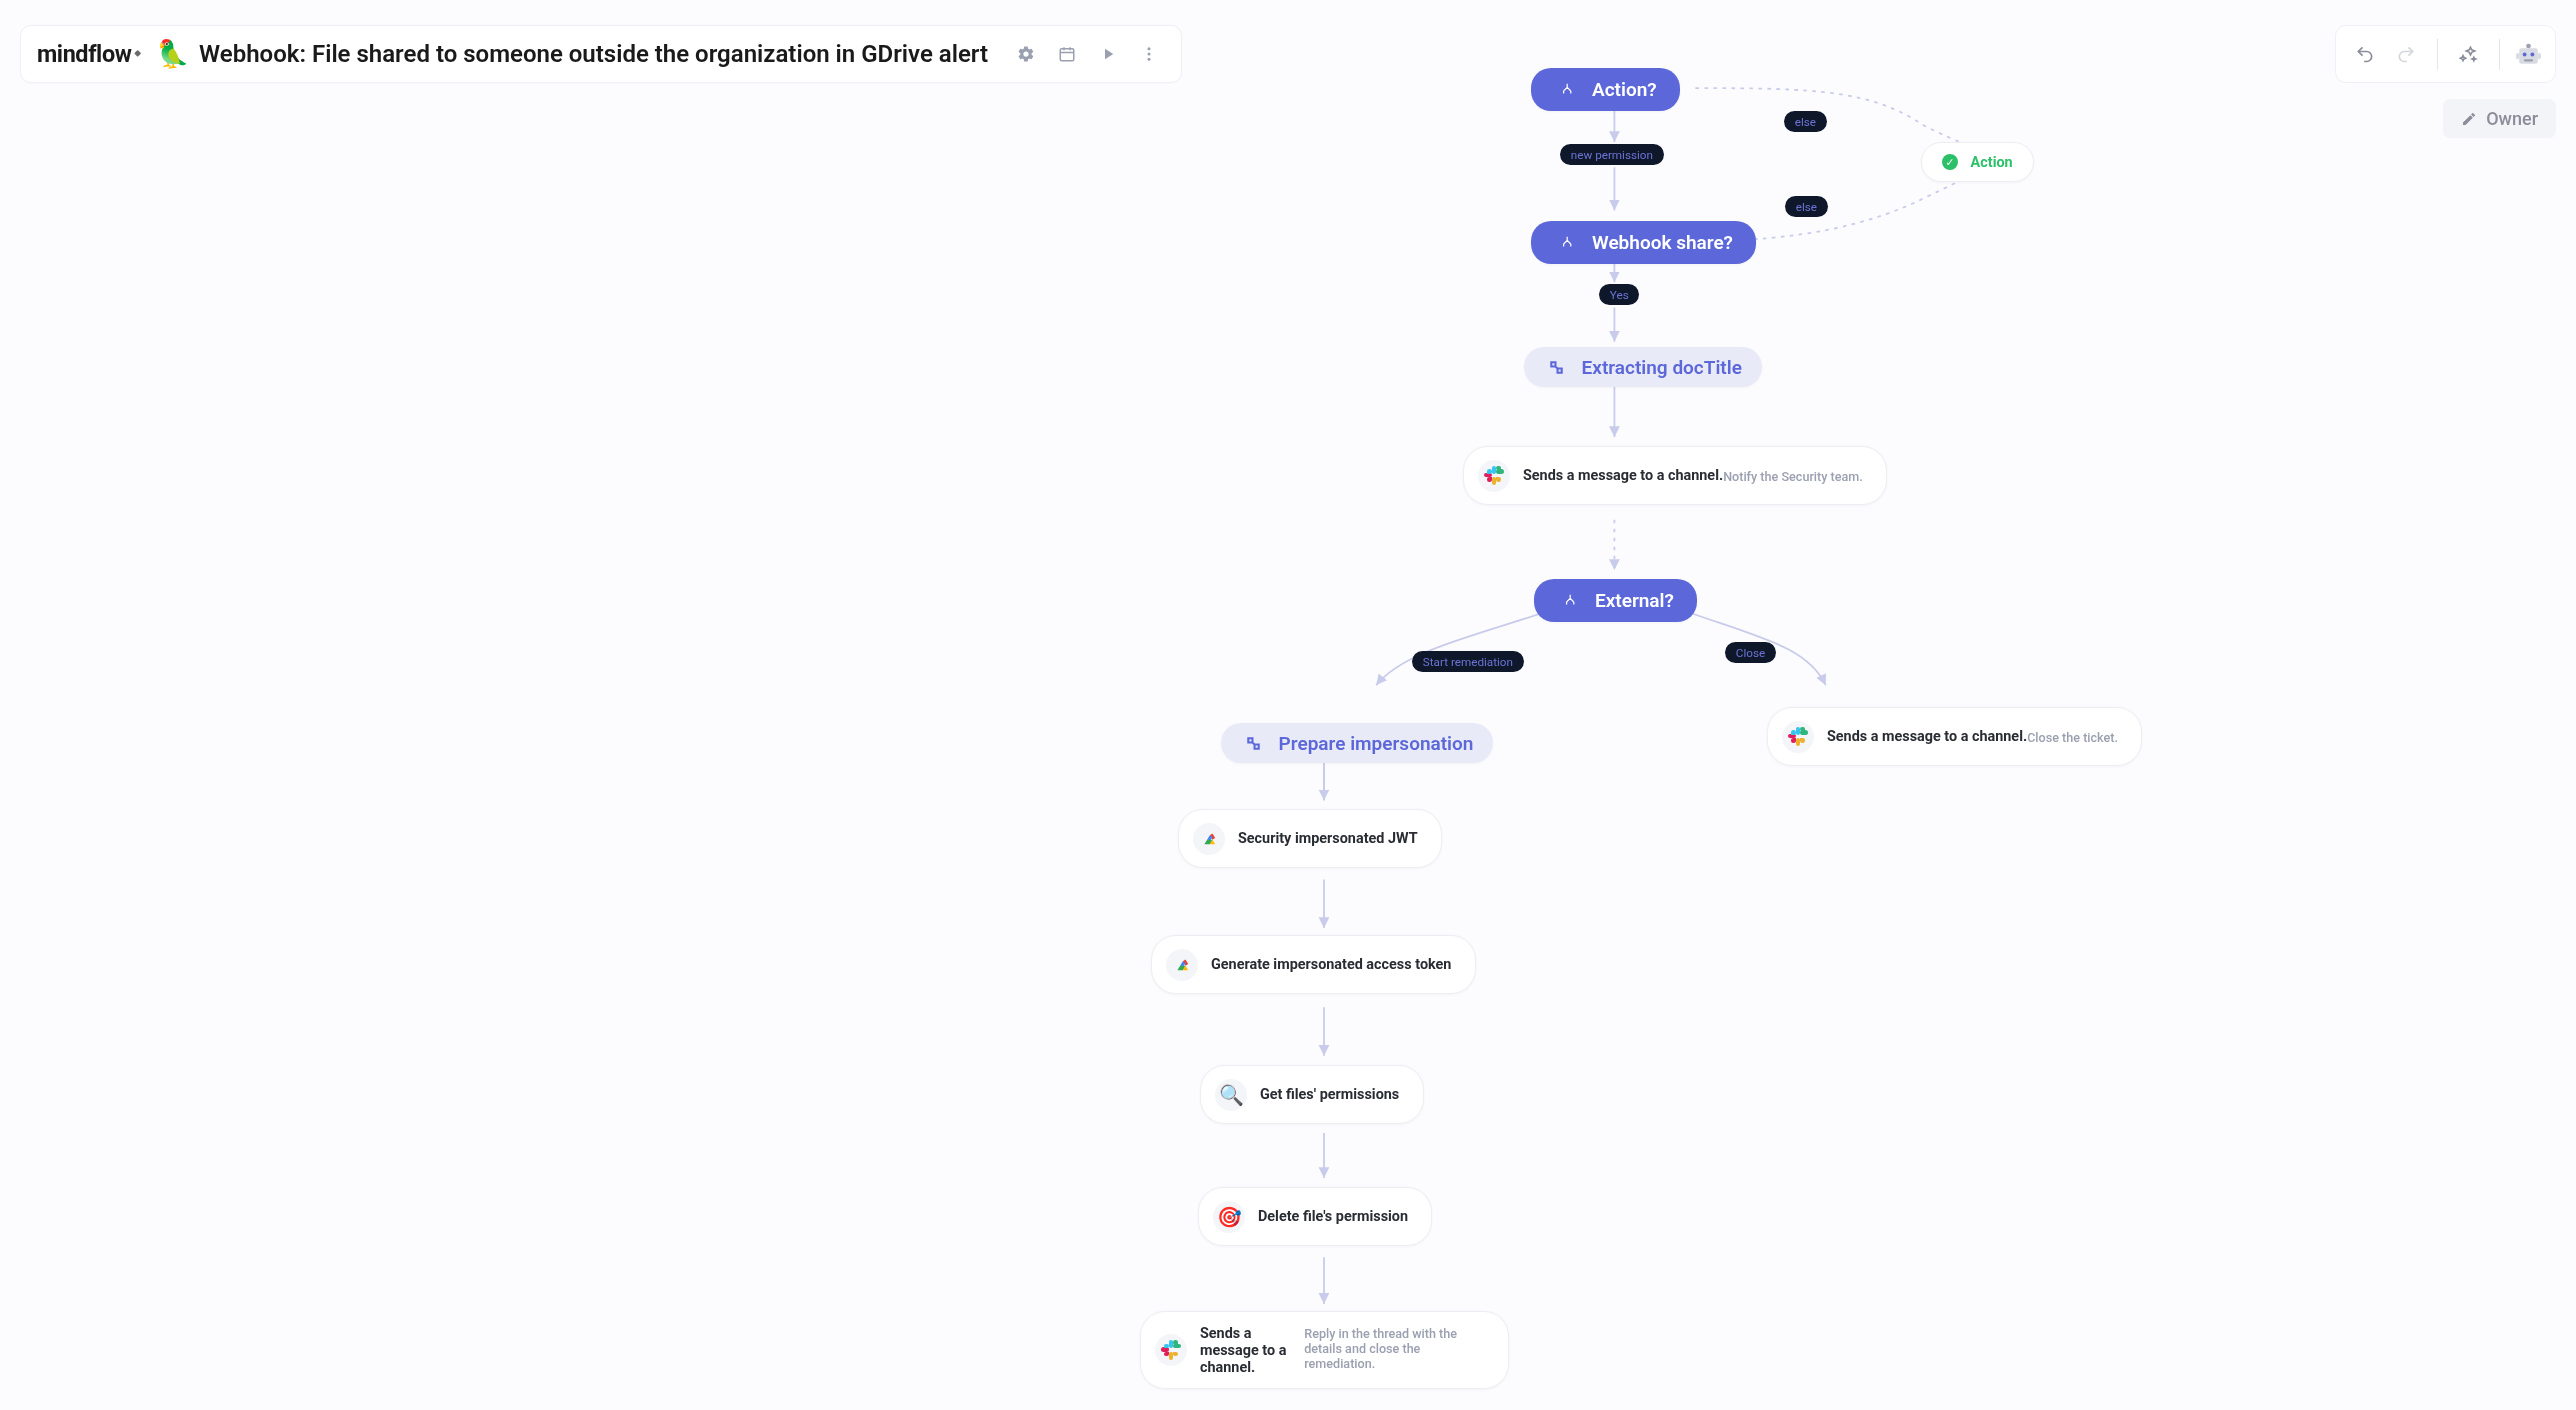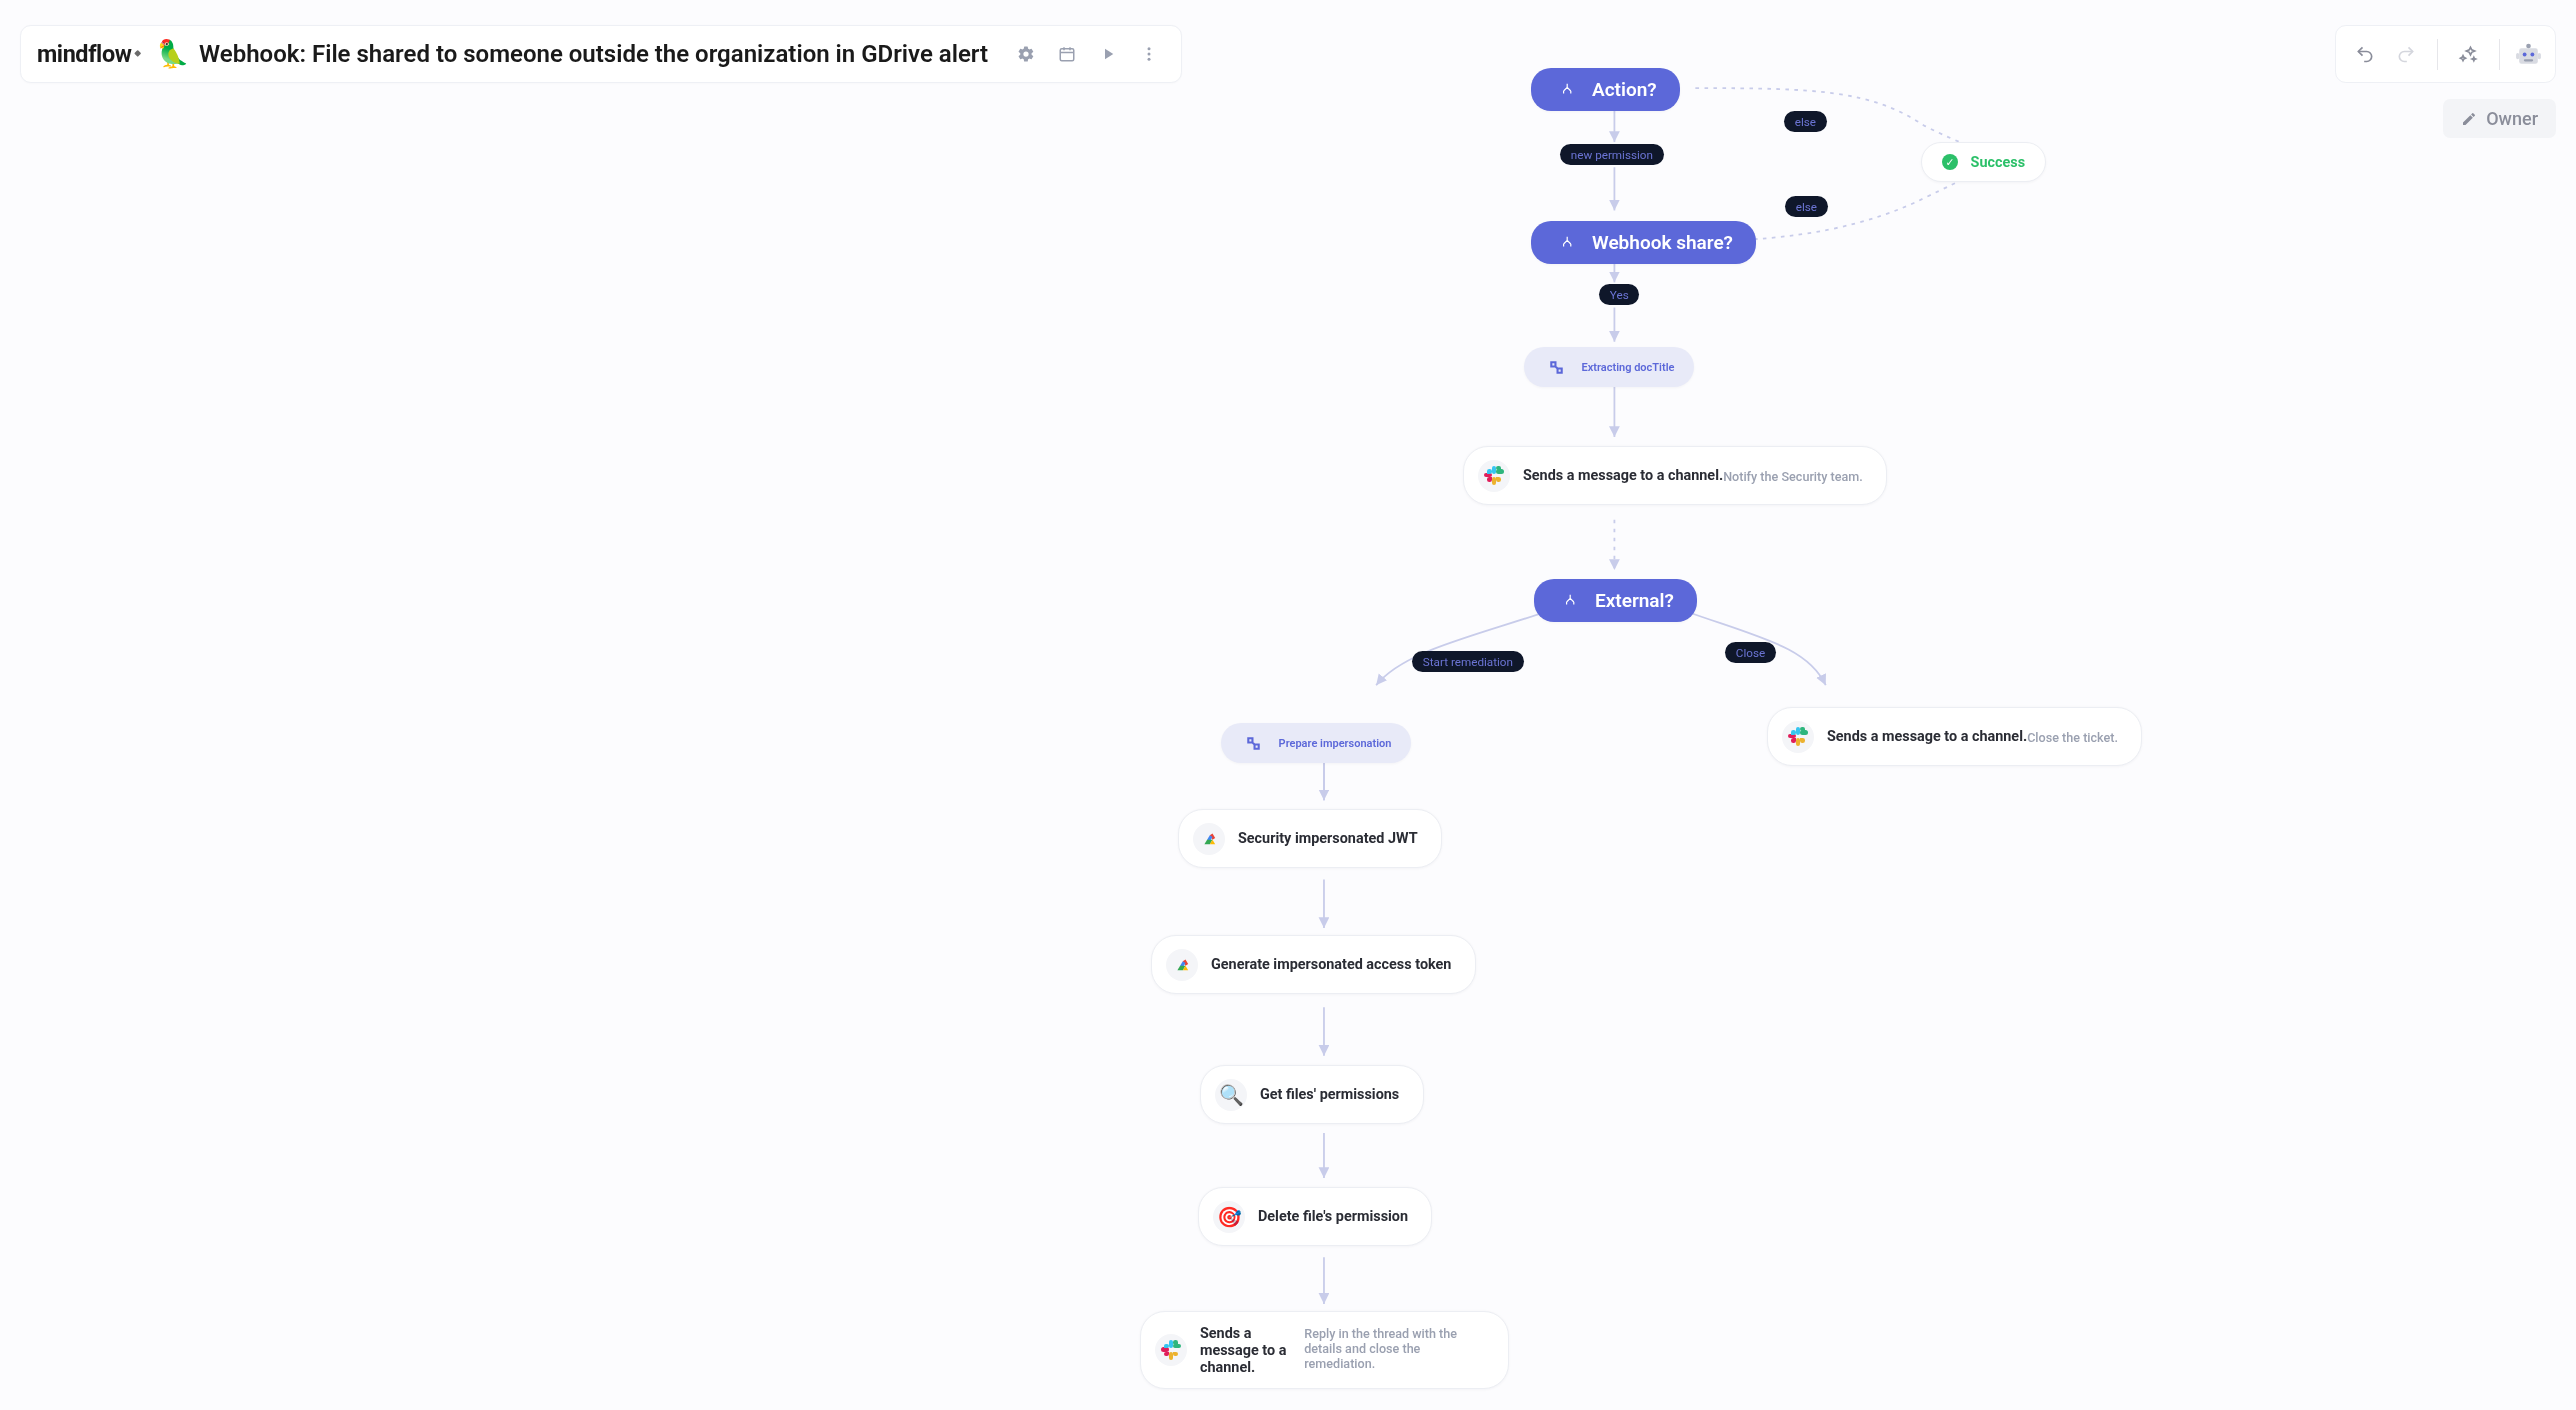--- a/index.html
+++ b/index.html
@@ -132,21 +132,21 @@
 }
 .node.decision .node-icon svg { width: 14.4px; height: 14.4px; }
 .node.decision .node-title { color:#fff; font-size: 19px; font-weight: 600; }
 .node.pill-light {
   background: #e8eaf8;
   border: none;
   color: #5c68d9;
   padding: 7.2px 20px;
   border-radius: 20px;
 }
-.node.pill-light .node-title { color: #5c68d9; font-size: 11px; font-weight: 600;}
+.node.pill-light .node-title { color: #5c68d9; font-size: 19px; font-weight: 600;}
 .node.success {
   padding: 9px 20px;
 }
 .node .node-icon {
   width: 25px; height: 25px;
   display: flex; align-items: center; justify-content: center;
   flex-shrink: 0;
 }
 .node .app-icon {
   width: 32px; height: 32px;
@@ -349,21 +349,21 @@
   <span class="node-icon">
         <svg viewBox="0 0 24 24" fill="none" stroke="#fff" stroke-width="2">
           <path d="M12 3v6M12 9l-6 6M12 9l6 6M6 15v4M18 15v4"></path>
         </svg>
       </span>
   <span class="node-title">Action?</span>
 </div>
 
 <div class="node success" style="left:1921px; top:142px;">
   <span class="success-check">✓</span>
-  <span class="node-title" style="color:#2cc069">Success</span>
+  <span class="node-title" style="color:#2cc069">Action</span>
 </div>
 
 <div class="node decision" style="left:1531px; top:221px;">
   <span class="node-icon">
         <svg viewBox="0 0 24 24" fill="none" stroke="#fff" stroke-width="2">
           <path d="M12 3v6M12 9l-6 6M12 9l6 6M6 15v4M18 15v4"></path>
         </svg>
       </span>
   <span class="node-title">Webhook share?</span>
 </div>

